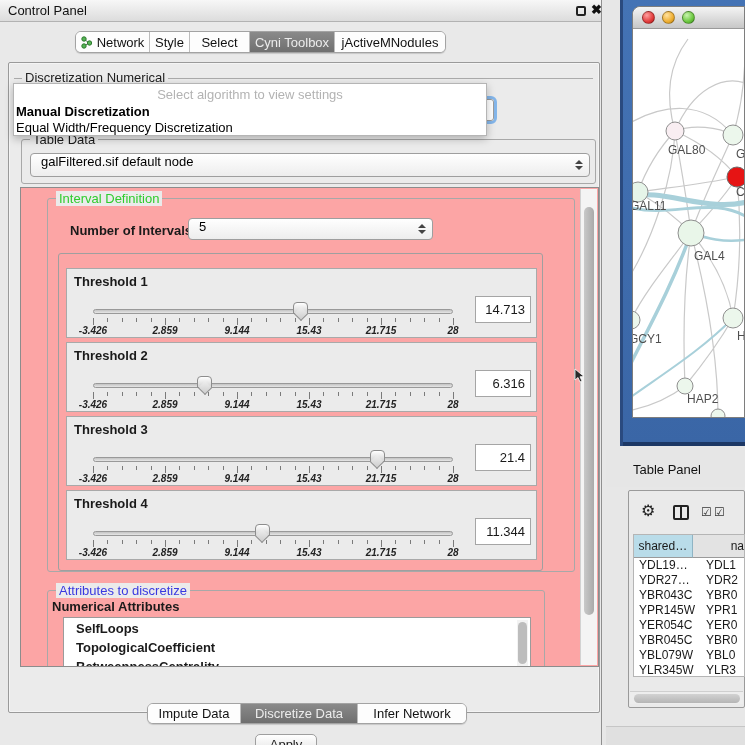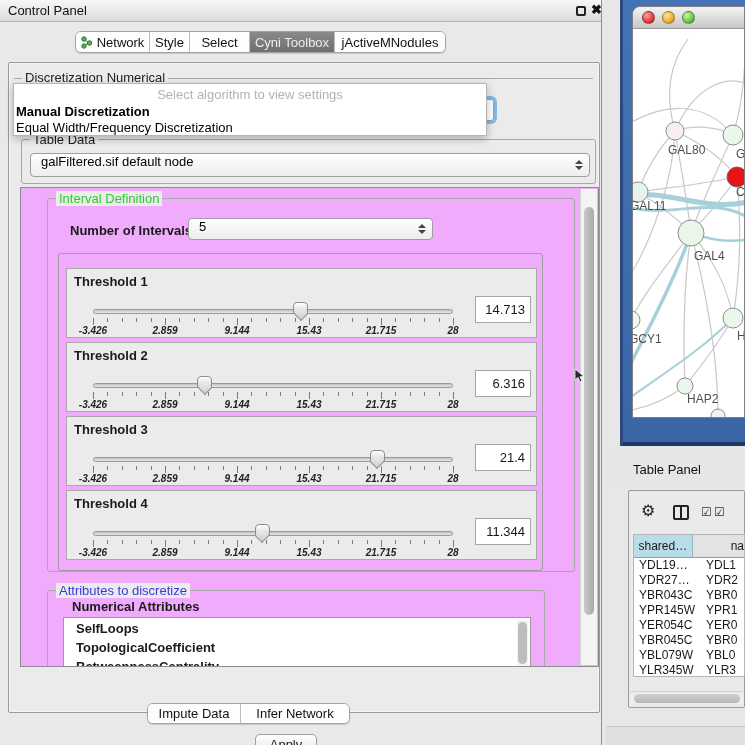--- a/index.html
+++ b/index.html
@@ -48,21 +48,21 @@
   #tabledata-group { left:12px; top:76px; width:575px; height:45px; }
   #tabledata-combo { left:8px; top:13px; width:560px; height:24px; }
 
   .combo { position:absolute; background:linear-gradient(#ffffff,#ededed); border:1px solid #9e9e9e; border-radius:4px; font-size:13px; color:#000; display:flex; padding-left:10px; }
   .combo .arrows { position:absolute; right:6px; top:0; bottom:0; display:flex; flex-direction:column; justify-content:center; gap:2px; }
   .combo .arrows i { width:0; height:0; border-left:4px solid transparent; border-right:4px solid transparent; }
   .combo .arrows i.up { border-bottom:4px solid #444; }
   .combo .arrows i.dn { border-top:4px solid #444; }
 
   
-  #scrollpane { left:11px; top:124px; width:579px; height:480px; border:1px solid #8c8c8c; background:#f0abfc; overflow:hidden; }
+  #scrollpane { left:11px; top:124px; width:579px; height:480px; border:1px solid #8c8c8c; background:#fca5a5; overflow:hidden; }
   #main-vscroll { right:1px; top:1px; bottom:1px; width:17px; background:#f4f4f4; border-left:1px solid #d2d2d2; }
   #main-vscroll .thumb { position:absolute; left:3px; top:18px; width:10px; height:408px; border-radius:6px; background:linear-gradient(90deg,#c9c9c9,#aaaaaa); }
 
   #interval-group { left:26px; top:10px; width:528px; height:374px; }
   #num-label { left:22px; top:24px; font-size:13px; font-weight:bold; }
   #num-combo { left:140px; top:19px; width:245px; height:22px; }
   #thresh-group { left:10px; top:54px; width:485px; height:318px; border-color:#9f9f9f; }
 
   .thr-box { position:absolute; left:7px; width:471px; height:70px; border:1px solid #a9a9a9; background:#ebebeb; }
   .thr-label { position:absolute; left:7px; top:5px; font-size:13px; font-weight:bold; }
@@ -70,21 +70,21 @@
   .handle { position:absolute; top:33px; width:15px; height:12px; border:1px solid #8d8d8d; border-radius:4px 4px 1px 1px; background:linear-gradient(#ffffff,#d4d4d4); z-index:2; }
   .handle::after { content:''; position:absolute; left:1.6px; top:6.2px; width:9px; height:9px; background:linear-gradient(135deg,#efefef,#cdcdcd); border-right:1px solid #8d8d8d; border-bottom:1px solid #8d8d8d; transform:rotate(45deg); }
   .ticks { position:absolute; left:26px; top:49px; width:360px; height:8px; }
   .ticks i { position:absolute; top:0; width:1px; height:4px; background:#7a7a7a; }
   .ticks i.major { height:7px; }
   .axis { position:absolute; left:0; top:56px; width:100%; height:12px;font-style:italic; }
   .axis span { position:absolute; transform:translateX(-50%); font-size:10px; font-weight:bold; color:#222; white-space:nowrap; }
   .valbox { position:absolute; left:408px; top:27px; width:56px; height:27px; background:#fff; border:1px solid #a5a5a5; font-size:13px; display:flex; align-items:center; justify-content:flex-end; padding-right:5px; }
 
   #attr-group { left:26px; top:402px; width:498px; height:95px; }
-  #attr-subtitle { left:24px; top:8px; font-size:13px; font-weight:bold; }
+  #attr-subtitle { left:4px; top:8px; font-size:13px; font-weight:bold; }
   #attr-list { left:15px; top:26px; width:468px; height:70px; background:#fff; border:1px solid #9b9b9b; overflow:hidden; font-size:13px; }
   #attr-list .item { padding:4px 0 1px 12px; line-height:14px;font-weight:bold; }
   #attr-scroll { position:absolute; right:2px; top:2px; width:11px; bottom:2px; background:#f3f3f3; }
   #attr-scroll .thumb { position:absolute; left:1px; top:2px; width:9px; height:42px; border-radius:5px; background:#bdbdbd; }
 
   #apply-btn { left:246px; top:671px; width:62px; height:21px; background:linear-gradient(#ffffff,#e2e2e2); border:1px solid #9e9e9e; border-radius:5px; font-size:13px; display:flex; align-items:center; justify-content:center; }
 
   #bottom-tabs { left:147px; top:703px; height:21px; display:flex; border:1px solid #a3a3a3; border-radius:6px; overflow:hidden; background:#fff; box-shadow:0 1px 1px rgba(0,0,0,.15); z-index:5; }
   #btab-impute { width:93px;justify-content:center; } #btab-discretize { width:117px; } #btab-infer { width:108px; }
 
@@ -392,20 +392,23 @@
         <div class="thumb"></div>
       </div>
     </div>
 
     <div id="apply-btn" class="abs">Apply</div>
   </div>
 
   <div id="bottom-tabs" class="abs">
     <div class="seg" id="btab-impute">
         <span>Impute Data</span>
+      </div>
+    <div class="seg sel" id="btab-discretize">
+        <span>Discretize Data</span>
       </div>
     <div class="seg" id="btab-infer">
         <span>Infer Network</span>
       </div>
   </div>
 </div>
 
 <svg id="cursor" class="abs" viewBox="0 0 12 16">
   <polygon points="1,1 1,12 4,9.5 6,14 8,13 6,8.8 10,8.5" fill="#2a2a2a" stroke="#fff" stroke-width="0.8"></polygon>
 </svg>

